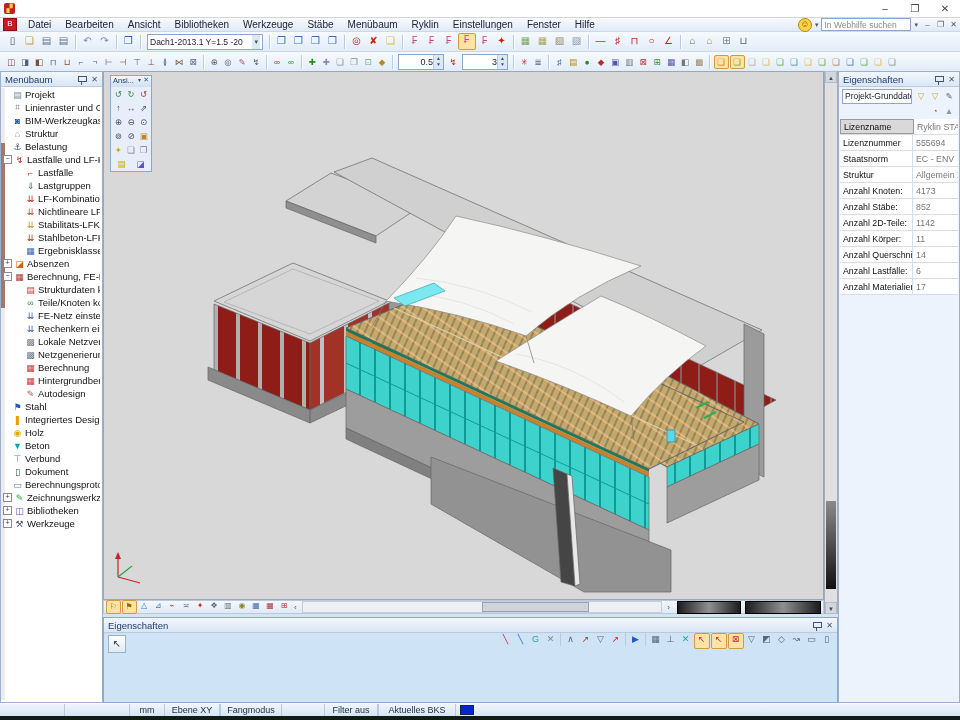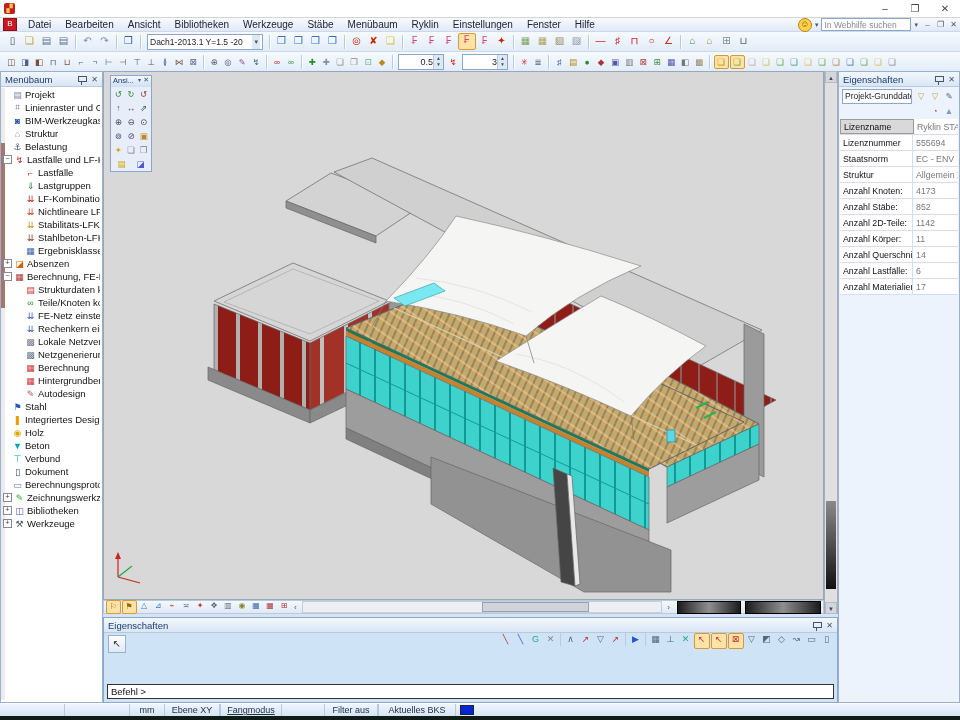--- a/index.html
+++ b/index.html
@@ -694,32 +694,29 @@
       <span class="cicon hl" style="color: rgb(204, 51, 51);">↖</span>
       <span class="cicon hl" style="color: rgb(204, 51, 51);">↖</span>
       <span class="cicon hl" style="color: rgb(204, 51, 51);">⊠</span>
       <span class="cicon" style="color: rgb(85, 102, 119);">▽</span>
       <span class="cicon" style="color: rgb(85, 102, 119);">◩</span>
       <span class="cicon" style="color: rgb(85, 102, 119);">◇</span>
       <span class="cicon" style="color: rgb(85, 102, 119);">↝</span>
       <span class="cicon" style="color: rgb(85, 102, 119);">▭</span>
       <span class="cicon" style="color: rgb(85, 102, 119);">▯</span>
     </div>
-  <div class="cmdinput">
-    <span>Befehl &gt;</span>
-  </div>
 </div>
 
 <div class="abs statusbar">
   <div id="sleft" style="display:flex;height:100%">
       <div class="scell" style="width: 64px;"></div>
       <div class="scell" style="width: 64px;"></div>
       <div class="scell" style="width: 34px;">mm</div>
       <div class="scell" style="width: 54px;">Ebene XY</div>
     </div>
   <div id="sright" style="display:flex;height:100%">
-      <div class="scell" style="width: 60px; border-left: 1px solid rgb(181, 201, 224); text-decoration: underline;">Fangmodus</div>
+      <div class="scell" style="width: 60px; border-left: 1px solid rgb(181, 201, 224);">Fangmodus</div>
       <div class="scell" style="width: 52px; border-left: 1px solid rgb(181, 201, 224); margin-left: 42px;">Filter aus</div>
       <div class="scell" style="width: 76px; border-left: 1px solid rgb(181, 201, 224);">Aktuelles BKS</div>
     </div>
   <div class="swatch" style="background: rgb(0, 38, 216);"></div>
 </div>
 <div class="abs bottomstrip"></div>
 
 </body></html>

